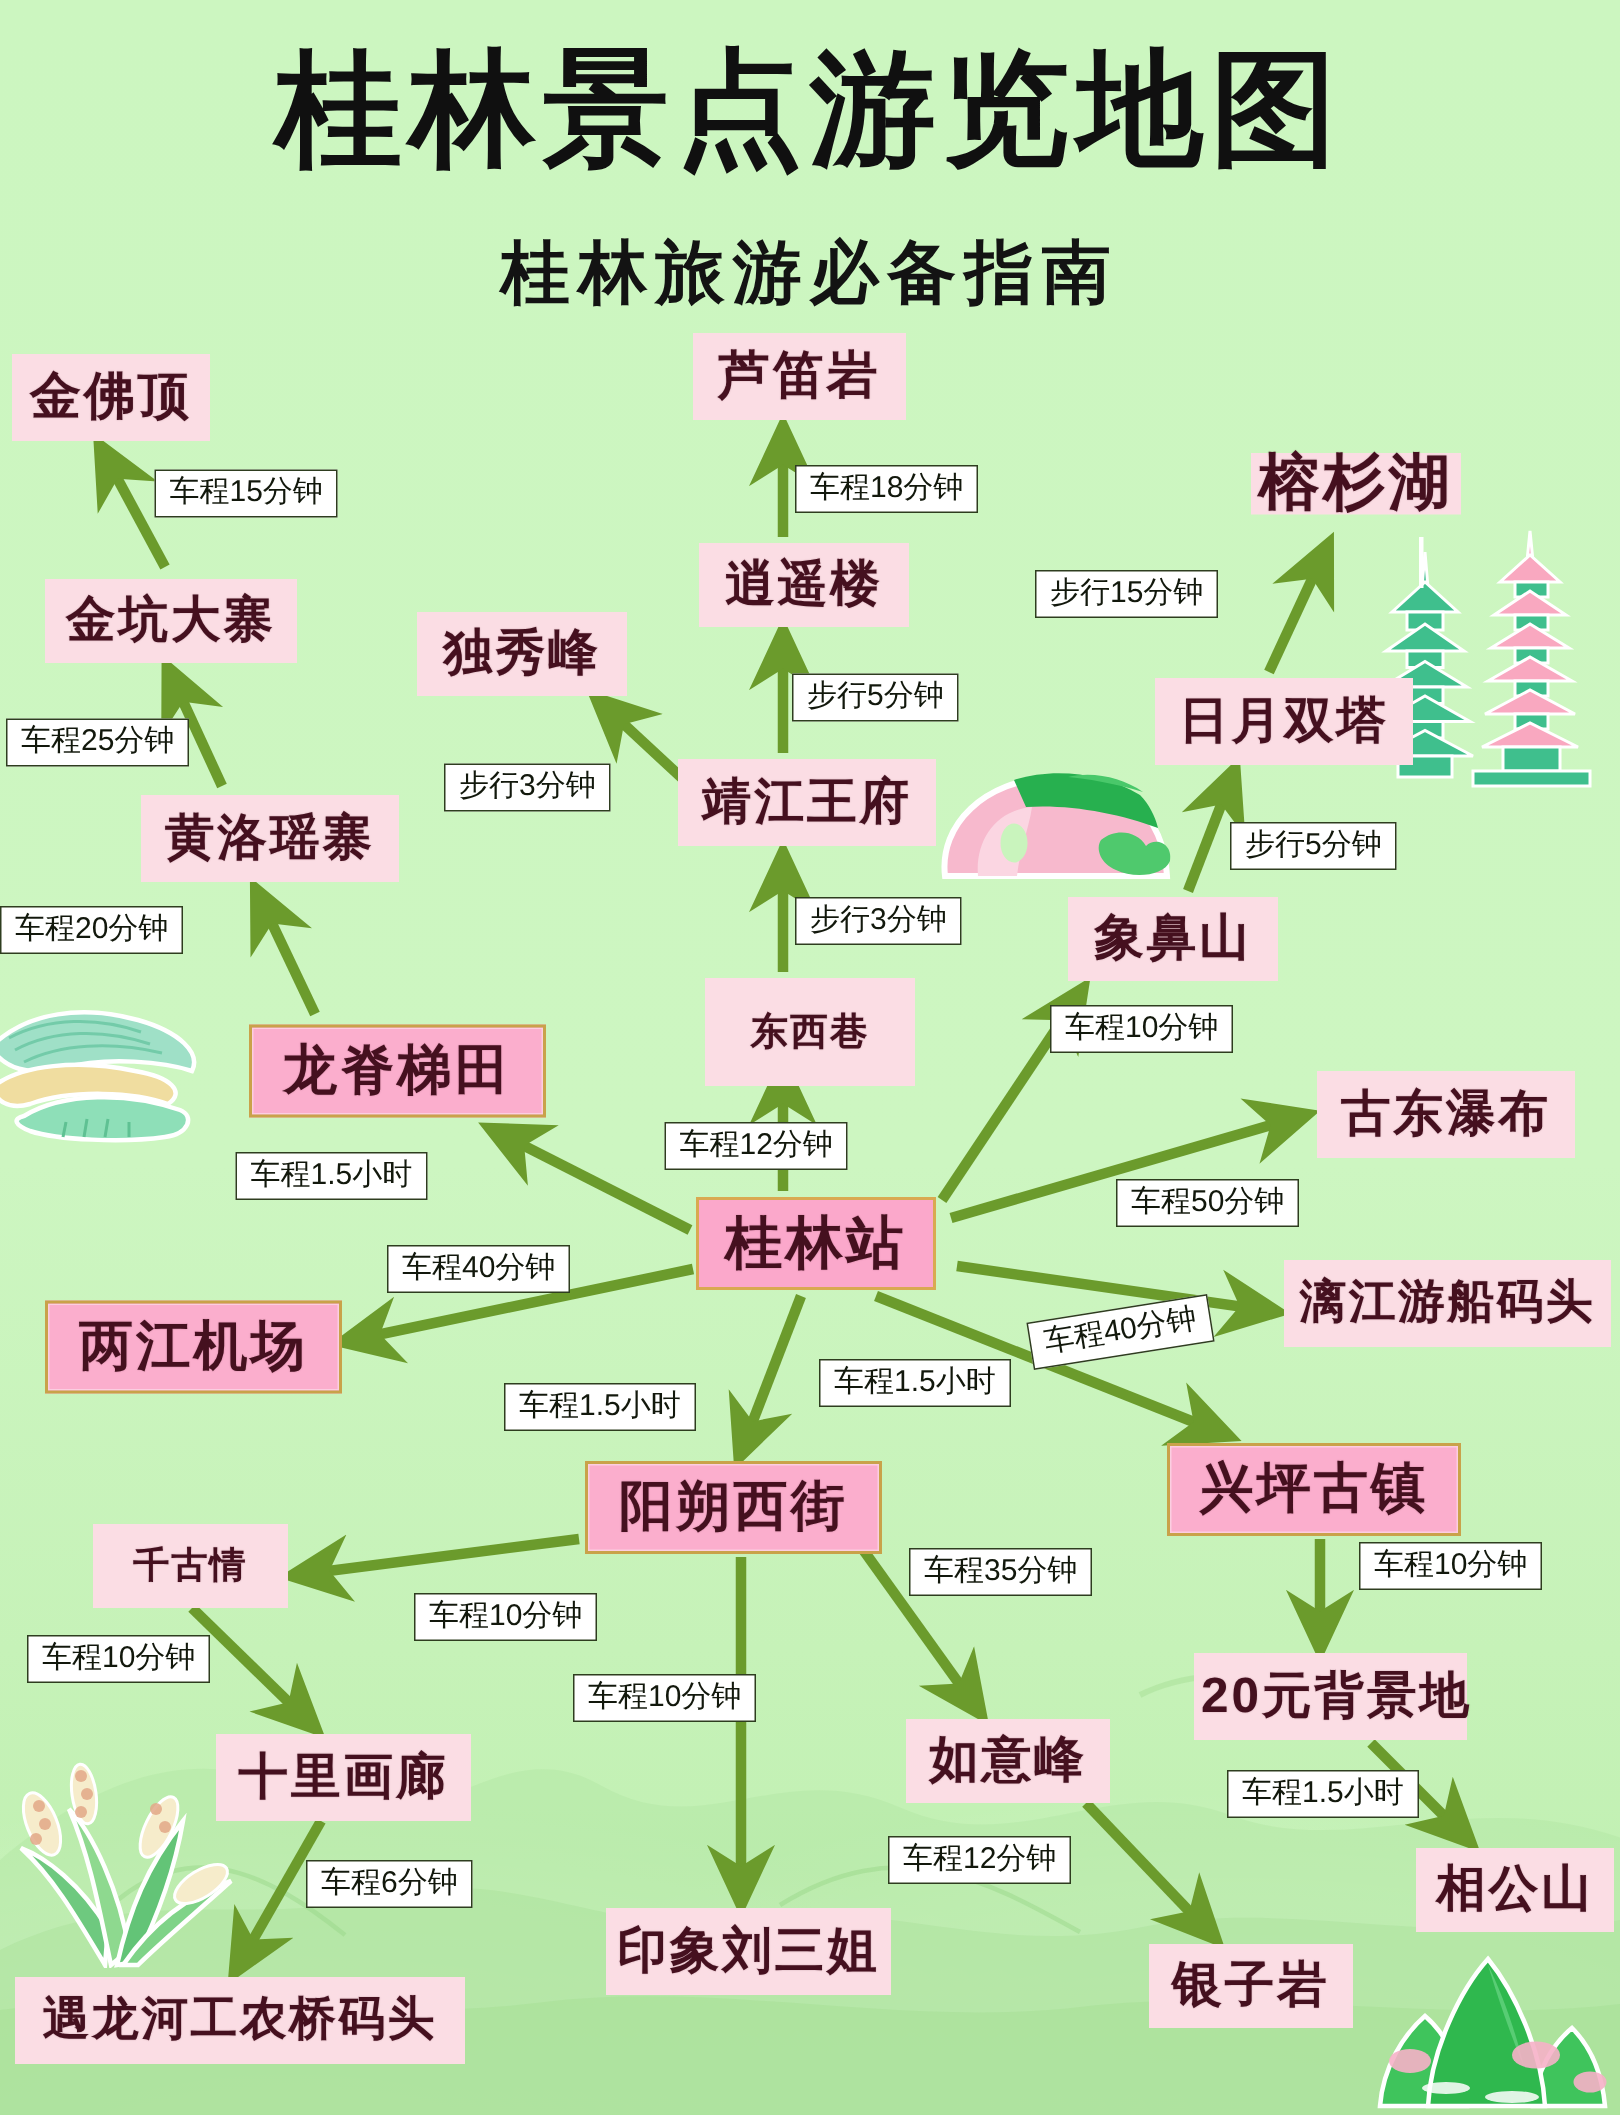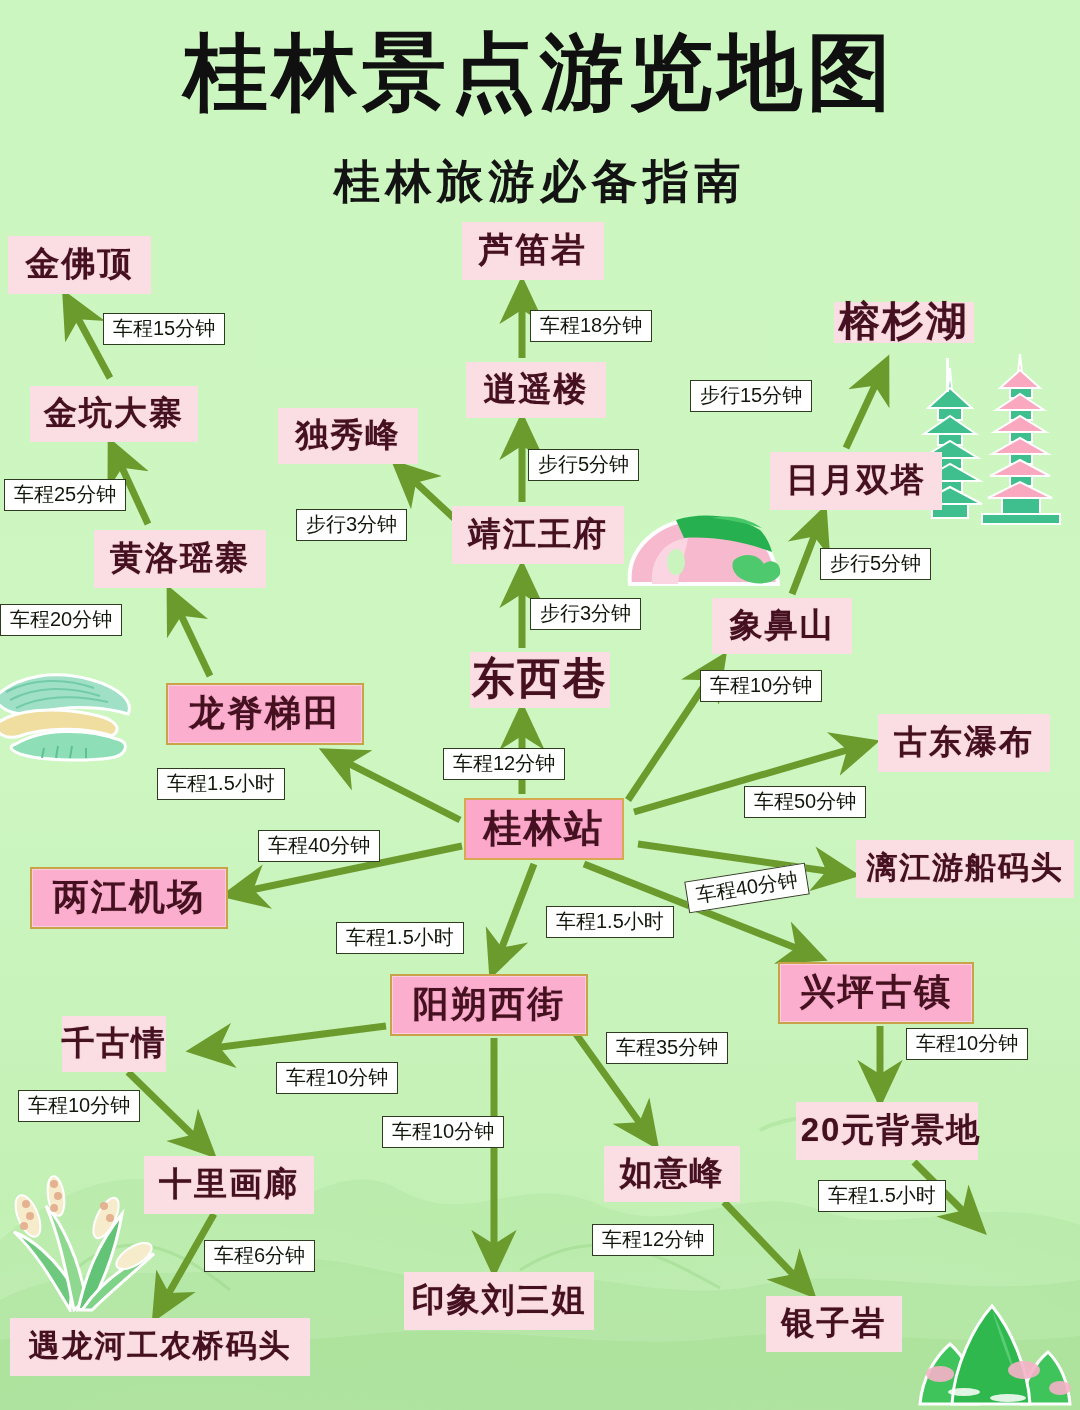--- a/index.html
+++ b/index.html
@@ -247,21 +247,21 @@
       <line x1="494" y1="1038" x2="494" y2="1266"></line>
       <line x1="576" y1="1034" x2="652" y2="1140"></line>
       <line x1="724" y1="1202" x2="808" y2="1290"></line>
 
       <line x1="880" y1="1026" x2="880" y2="1096"></line>
       <line x1="914" y1="1162" x2="978" y2="1226"></line>
     </g>
   </svg>
 
   <div id="layer" style="position:absolute;left:0;top:0;width:1080px;height:1410px;">
-      <div class="node" style="left: 8px; top: 236px; width: 143px; height: 58px; font-size: 34px;">
+      <div class="node" style="left: 8px; top: 236px; width: 132px; height: 58px; font-size: 34px;">
         <span>金佛顶</span>
       </div>
       <div class="node" style="left: 30px; top: 386px; width: 168px; height: 56px; font-size: 33px;">
         <span>金坑大寨</span>
       </div>
       <div class="node" style="left: 94px; top: 530px; width: 172px; height: 58px; font-size: 33px;">
         <span>黄洛瑶寨</span>
       </div>
       <div class="node hl" style="left: 166px; top: 683px; width: 198px; height: 62px; font-size: 36px;">
         <span>龙脊梯田</span>
@@ -274,21 +274,21 @@
       </div>
       <div class="node" style="left: 462px; top: 222px; width: 142px; height: 58px; font-size: 34px;">
         <span>芦笛岩</span>
       </div>
       <div class="node" style="left: 466px; top: 362px; width: 140px; height: 56px; font-size: 33px;">
         <span>逍遥楼</span>
       </div>
       <div class="node" style="left: 452px; top: 506px; width: 172px; height: 58px; font-size: 33px;">
         <span>靖江王府</span>
       </div>
-      <div class="node" style="left: 470px; top: 652px; width: 140px; height: 56px; font-size: 43px;">
+      <div class="node" style="left: 470px; top: 652px; width: 140px; height: 72px; font-size: 25px;">
         <span>东西巷</span>
       </div>
       <div class="node hub" style="left: 464px; top: 798px; width: 160px; height: 62px; font-size: 38px;">
         <span>桂林站</span>
       </div>
       <div class="node" style="left: 712px; top: 598px; width: 140px; height: 56px; font-size: 33px;">
         <span>象鼻山</span>
       </div>
       <div class="node" style="left: 770px; top: 452px; width: 172px; height: 58px; font-size: 33px;">
         <span>日月双塔</span>
@@ -301,40 +301,43 @@
       </div>
       <div class="node" style="left: 856px; top: 840px; width: 218px; height: 58px; font-size: 31px;">
         <span>漓江游船码头</span>
       </div>
       <div class="node hl" style="left: 778px; top: 962px; width: 196px; height: 62px; font-size: 36px;">
         <span>兴坪古镇</span>
       </div>
       <div class="node hl" style="left: 390px; top: 974px; width: 198px; height: 62px; font-size: 36px;">
         <span>阳朔西街</span>
       </div>
-      <div class="node" style="left: 62px; top: 1016px; width: 104px; height: 56px; font-size: 33px;">
+      <div class="node" style="left: 62px; top: 1016px; width: 130px; height: 56px; font-size: 24px;">
         <span>千古情</span>
       </div>
       <div class="node" style="left: 144px; top: 1156px; width: 170px; height: 58px; font-size: 33px;">
         <span>十里画廊</span>
       </div>
       <div class="node" style="left: 10px; top: 1318px; width: 300px; height: 58px; font-size: 31px;">
         <span>遇龙河工农桥码头</span>
       </div>
       <div class="node" style="left: 404px; top: 1272px; width: 190px; height: 58px; font-size: 33px;">
         <span>印象刘三姐</span>
       </div>
       <div class="node" style="left: 604px; top: 1146px; width: 136px; height: 56px; font-size: 33px;">
         <span>如意峰</span>
       </div>
       <div class="node" style="left: 766px; top: 1296px; width: 136px; height: 56px; font-size: 33px;">
         <span>银子岩</span>
       </div>
       <div class="node" style="left: 796px; top: 1102px; width: 182px; height: 58px; font-size: 33px; padding-left: 20px;">
         <span>20元背景地</span>
+      </div>
+      <div class="node" style="left: 944px; top: 1232px; width: 132px; height: 56px; font-size: 33px;">
+        <span>相公山</span>
       </div>
       <div class="chip" style="left: 103px; top: 313px;">车程15分钟</div>
       <div class="chip" style="left: 4px; top: 479px;">车程25分钟</div>
       <div class="chip" style="left: 0px; top: 604px;">车程20分钟</div>
       <div class="chip" style="left: 157px; top: 768px;">车程1.5小时</div>
       <div class="chip" style="left: 258px; top: 830px;">车程40分钟</div>
       <div class="chip" style="left: 296px; top: 509px;">步行3分钟</div>
       <div class="chip" style="left: 530px; top: 310px;">车程18分钟</div>
       <div class="chip" style="left: 528px; top: 449px;">步行5分钟</div>
       <div class="chip" style="left: 530px; top: 598px;">步行3分钟</div>

